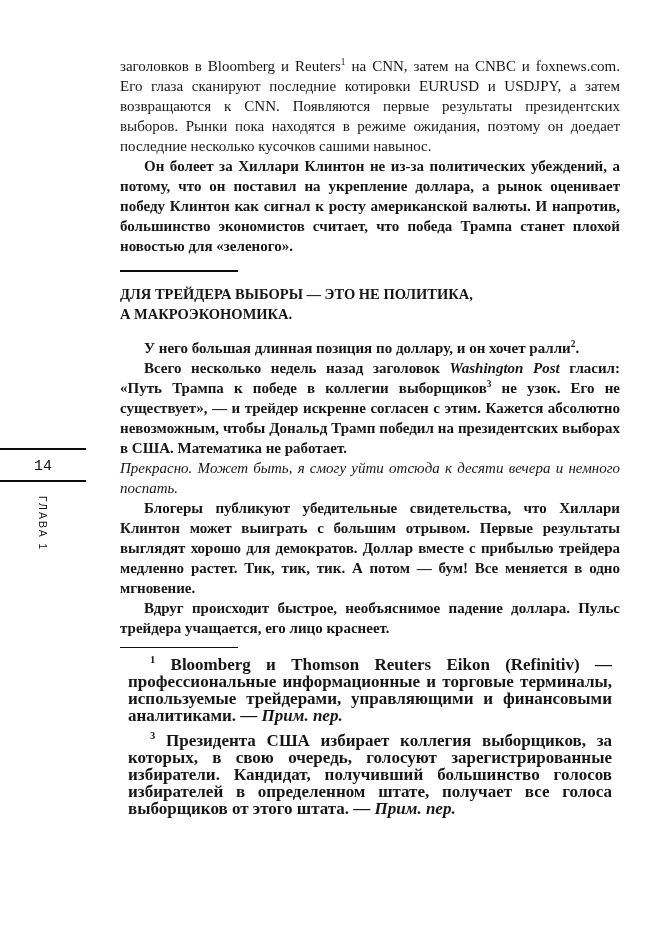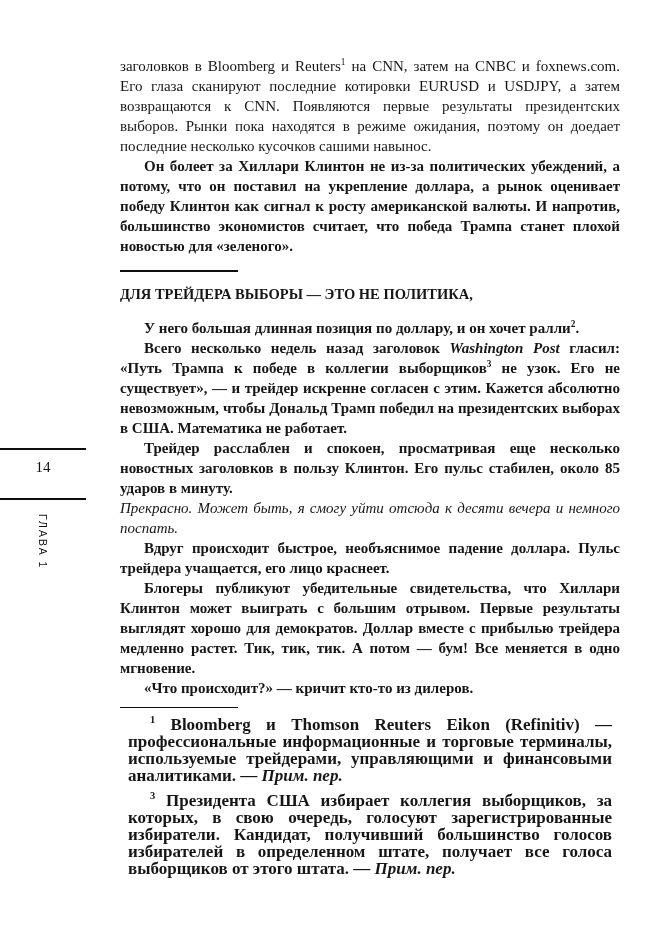--- a/index.html
+++ b/index.html
@@ -75,24 +75,24 @@
     left: 0;
     top: 448px;
     width: 86px;
   }
   .margin-rule {
     width: 86px;
     height: 2px;
     background: #0d0d0d;
   }
   .page-number {
-    height: 48px;
+    height: 30px;
     line-height: 34px;
     text-align: center;
-    font-family: Liberation Serif, serif;
+    font-family: Liberation Mono, monospace;
     font-size: 15px;
     color: #111;
   }
   .chapter-wrap {
     display: flex;
     justify-content: center;
     margin-top: 14px;
   }
   .chapter-label {
     writing-mode: vertical-rl;
@@ -122,31 +122,30 @@
 
     <section>
         <p><span>заголовков в Bloomberg и Reuters</span><sup>1</sup><span> на CNN, затем на CNBC и foxnews.com. Его глаза сканируют последние котировки EURUSD и USDJPY, а затем возвращаются к CNN. Появляются первые результаты президентских выборов. Рынки пока находятся в режиме ожидания, поэтому он доедает последние несколько кусочков сашими навынос.</span></p>
         <p class="indent"><span>Он болеет за Хиллари Клинтон не из-за политических убеждений, а потому, что он поставил на укрепление доллара, а рынок оценивает победу Клинтон как сигнал к росту американской валюты. И напротив, большинство экономистов считает, что победа Трампа станет плохой новостью для «зеленого».</span></p>
       </section>
 
     <div class="heading-block">
       <div class="heading-rule"></div>
       <h2 class="section-heading">
         <span>ДЛЯ ТРЕЙДЕРА ВЫБОРЫ — ЭТО НЕ ПОЛИТИКА,</span><br>
+        <span>А МАКРОЭКОНОМИКА.</span>
       </h2>
     </div>
 
     <section>
         <p class="indent"><span>У него большая длинная позиция по доллару, и он хочет ралли</span><sup>2</sup><span>.</span></p>
         <p class="indent"><span>Всего несколько недель назад заголовок </span><i>Washington Post</i><span> гласил: «Путь Трампа к победе в коллегии выборщиков</span><sup>3</sup><span> не узок. Его не существует», — и трейдер искренне согласен с этим. Кажется абсолютно невозможным, чтобы Дональд Трамп победил на президентских выборах в США. Математика не работает.</span></p>
-        <p class="indent"><span>Трейдер расслаблен и спокоен, просматривая еще несколько новостных заголовков в пользу Клинтон. Его пульс стабилен, около 85 ударов в минуту.</span></p>
         <p><i>Прекрасно. Может быть, я смогу уйти отсюда к десяти вечера и немного поспать.</i></p>
+        <p class="indent"><span>Блогеры публикуют убедительные свидетельства, что Хиллари Клинтон может выиграть с большим отрывом. Первые результаты выглядят хорошо для демократов. Доллар вместе с прибылью трейдера медленно растет. Тик, тик, тик. А потом — бум! Все меняется в одно мгновение.</span></p>
         <p class="indent"><span>Вдруг происходит быстрое, необъяснимое падение доллара. Пульс трейдера учащается, его лицо краснеет.</span></p>
-        <p class="indent"><span>Блогеры публикуют убедительные свидетельства, что Хиллари Клинтон может выиграть с большим отрывом. Первые результаты выглядят хорошо для демократов. Доллар вместе с прибылью трейдера медленно растет. Тик, тик, тик. А потом — бум! Все меняется в одно мгновение.</span></p>
-        <p class="indent"><span>«Что происходит?» — кричит кто-то из дилеров.</span></p>
       </section>
 
     <div class="footnote-rule"></div>
 
     <section class="footnotes">
         <p class="indent"><sup>1</sup><span> Bloomberg и Thomson Reuters Eikon (Refinitiv) — профессиональные информационные и торговые терминалы, используемые трейдерами, управляющими и финансовыми аналитиками. — </span><i>Прим. пер.</i></p>
         <p class="indent"><sup>3</sup><span> Президента США избирает коллегия выборщиков, за которых, в свою очередь, голосуют зарегистрированные избиратели. Кандидат, получивший большинство голосов избирателей в определенном штате, получает все голоса выборщиков от этого штата. — </span><i>Прим. пер.</i></p>
       </section>
 
   </main>

